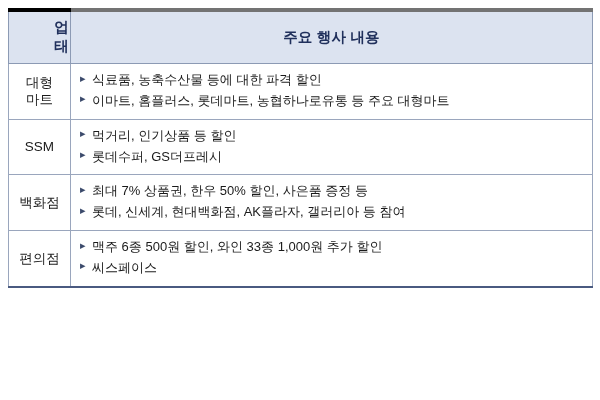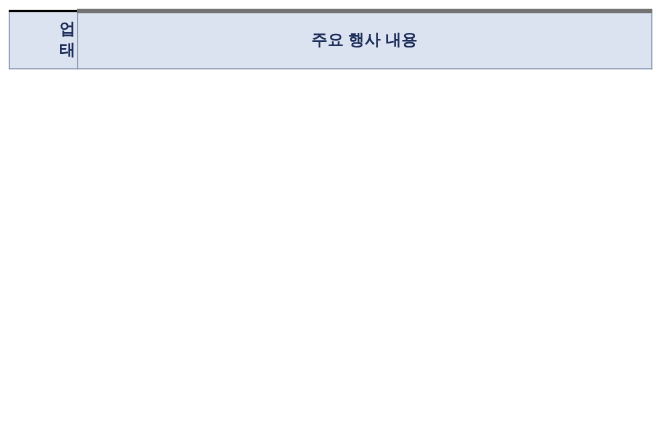--- a/index.html
+++ b/index.html
@@ -34,21 +34,21 @@
     border: 1px solid #8c9ab4;
     border-left-color: #8c9ab4;
     border-right-color: #8c9ab4;
     font-size: 14.5px;
     font-weight: bold;
     color: #20305c;
     padding: 6px 0 7px 0;
     text-align: center;
     letter-spacing: 0.2px;
   }
-  thead th.head-sector { border-top: 2px solid #000000; border-bottom: 1px solid #8c9ab4; padding-left: 44px;}
+  thead th.head-sector { border-top: 4px solid #000000; border-bottom: 1px solid #8c9ab4; padding-left: 44px;}
   thead th.head-content { border-top: 4px solid #737373; border-bottom: 1px solid #8c9ab4;}
 
   tbody td {
     border-bottom: 1px solid #9aa6bd;
     border-left: 1px solid #9aa6bd;
     border-right: 1px solid #9aa6bd;
     vertical-align: middle;
     background: #ffffff;
   }
   tbody td.sector {
@@ -97,15 +97,52 @@
       <col class="c1">
       <col class="c2">
     </colgroup>
     <thead>
       <tr>
         <th class="head-sector">업태</th>
         <th class="head-content">주요 행사 내용</th>
       </tr>
     </thead>
     <tbody>
+      <tr>
+        <td class="sector">대형
+마트</td>
+        <td class="content">
+          <ul class="bullets">
+            <li>식료품, 농축수산물 등에 대한 파격 할인</li>
+            <li>이마트, 홈플러스, 롯데마트, 농협하나로유통 등 주요 대형마트</li>
+          </ul>
+        </td>
+      </tr>
+      <tr>
+        <td class="sector">SSM</td>
+        <td class="content">
+          <ul class="bullets">
+            <li>먹거리, 인기상품 등 할인</li>
+            <li>롯데수퍼, GS더프레시</li>
+          </ul>
+        </td>
+      </tr>
+      <tr>
+        <td class="sector">백화점</td>
+        <td class="content">
+          <ul class="bullets">
+            <li>최대 7% 상품권, 한우 50% 할인, 사은품 증정 등</li>
+            <li>롯데, 신세계, 현대백화점, AK플라자, 갤러리아 등 참여</li>
+          </ul>
+        </td>
+      </tr>
+      <tr>
+        <td class="sector">편의점</td>
+        <td class="content">
+          <ul class="bullets">
+            <li>맥주 6종 500원 할인, 와인 33종 1,000원 추가 할인</li>
+            <li>씨스페이스</li>
+          </ul>
+        </td>
+      </tr>
     </tbody>
   </table>
 </div>
 
 </body></html>

